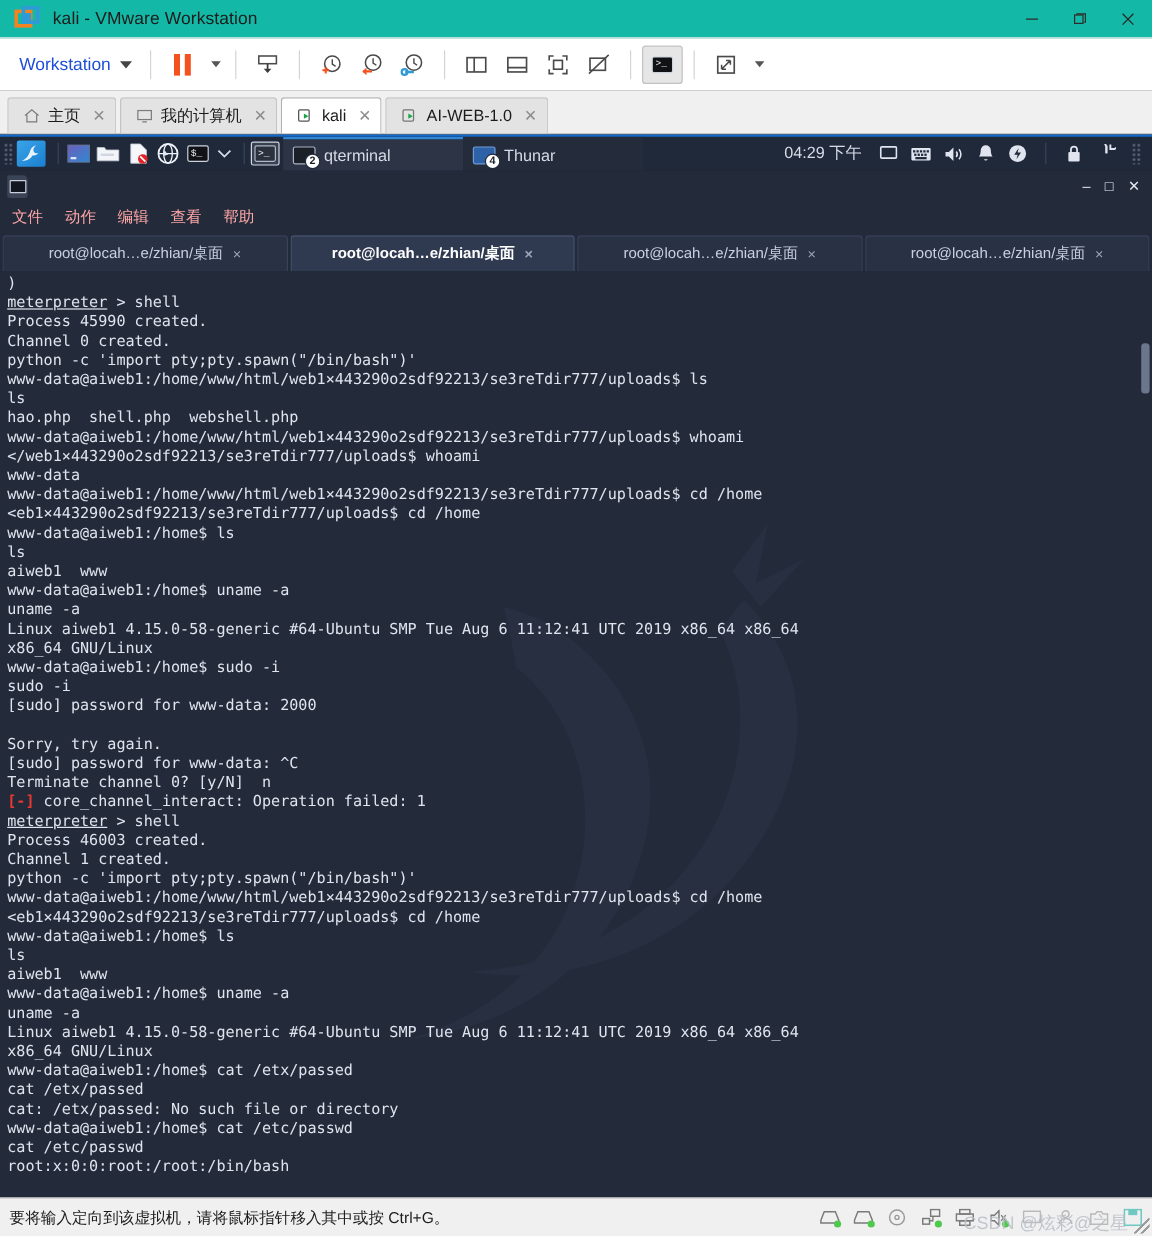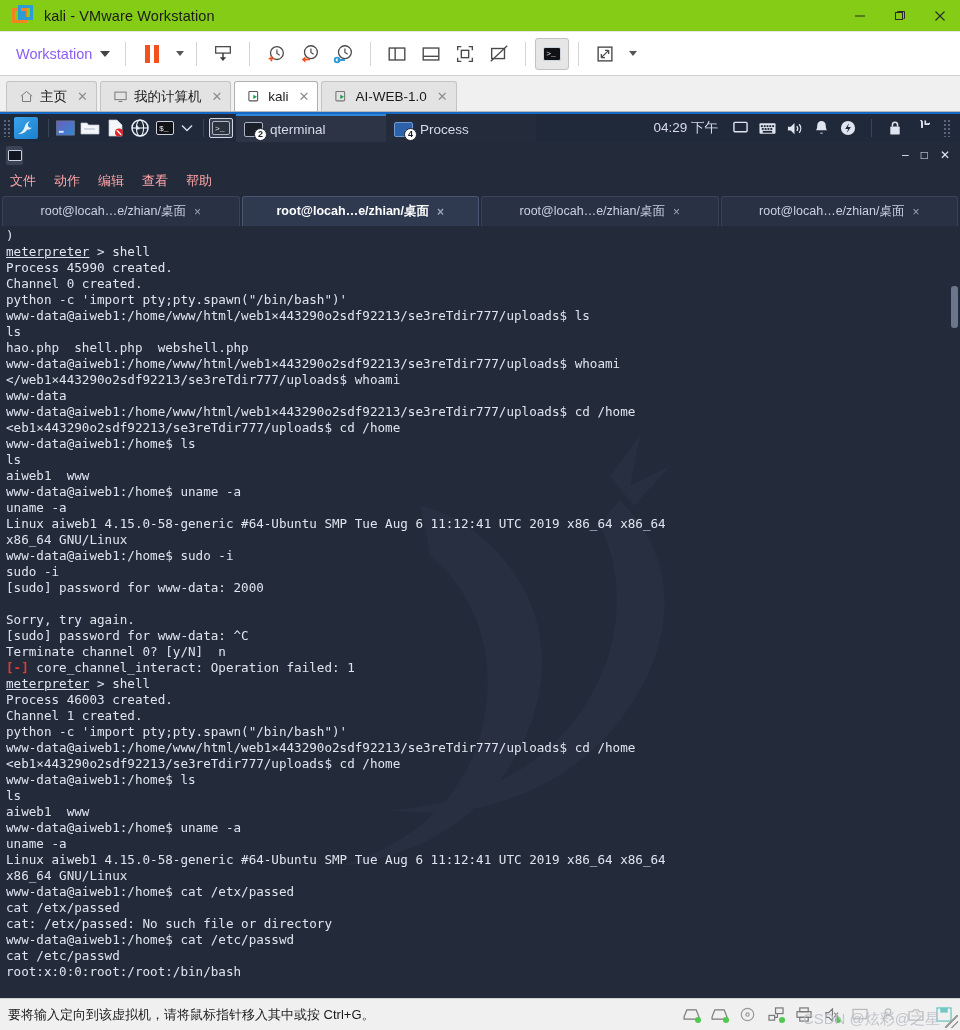--- a/index.html
+++ b/index.html
@@ -6,40 +6,40 @@
   html, body {
     width: 960px; height: 1030px;
     font-family: "Liberation Sans", "DejaVu Sans", sans-serif;
     background: #ffffff;
     overflow: hidden;
   }
   #app { position: relative; width: 960px; height: 1030px; display: flex; flex-direction: column; }
 
   
   .vm-titlebar {
-    height: 32px; background: #84cc16; display: flex; align-items: center;
+    height: 32px; background: #14b8a6; display: flex; align-items: center;
     border-bottom: 1px solid #e6e6e6; flex: 0 0 32px; position: relative;
   }
   .vm-logo { width: 22px; height: 22px; margin: 0 10px 0 12px; position: relative; flex: 0 0 22px; }
   .vm-logo .sq-o { position: absolute; left: 0; top: 3px; width: 15px; height: 15px; border: 3px solid #f58220; }
   .vm-logo .sq-b { position: absolute; left: 6px; top: 0px; width: 15px; height: 15px; border: 3px solid #2e9bd6; }
   .vm-logo .sq-i { position: absolute; left: 7px; top: 6px; width: 7px; height: 7px; background: #2e9bd6; }
   .vm-title { font-size: 14.5px; color: #1b1b1b; letter-spacing: .1px; }
   .win-btns { position: absolute; right: 0; top: 0; height: 32px; display: flex; align-items: center; }
   .win-btn {
     width: 40px; height: 32px; display: flex; align-items: center; justify-content: center;
     color: #2b2b2b;
   }
 
   
   .vm-toolbar {
     height: 44px; background: #ffffff; display: flex; align-items: center;
     border-bottom: 1px solid #cfcfcf; flex: 0 0 44px; padding-left: 10px;
   }
-  .ws-menu { font-size: 14.5px; color: #8b5cf6; padding: 4px 6px; display: flex; align-items: center; gap: 8px; }
+  .ws-menu { font-size: 14.5px; color: #1d4ed8; padding: 4px 6px; display: flex; align-items: center; gap: 8px; }
   .caret { width: 0; height: 0; border-left: 5px solid transparent; border-right: 5px solid transparent; border-top: 6px solid #444; }
   .tb-sep { width: 1px; height: 24px; background: #d4d4d4; margin: 0 9px; }
   .tb-btn { width: 34px; height: 32px; display: flex; align-items: center; justify-content: center; border-radius: 3px; }
   .tb-btn.active { background: #e6e6e6; border: 1px solid #c2c2c2; }
   .pause-ico { display: flex; gap: 4px; }
   .pause-ico i { display: block; width: 5px; height: 18px; background: #f4511e; }
   .small-caret { width: 0; height: 0; border-left: 4px solid transparent; border-right: 4px solid transparent; border-top: 5px solid #555; margin-left: 4px; }
 
   
   .vm-tabs {
@@ -385,21 +385,21 @@
       <div class="task-btn t1">
         <span class="task-ico">
           <span class="task-badge">2</span>
         </span>
         <span>qterminal</span>
       </div>
       <div class="task-btn t2">
         <span class="task-ico" style="background:#2d62a8;border-color:#6f9ad6">
           <span class="task-badge">4</span>
         </span>
-        <span>Process</span>
+        <span>Thunar</span>
       </div>
 
       <div class="tray">
         <span class="clock">04:29 下午</span>
         <span class="tray-ico">
           <svg width="15" height="14" viewBox="0 0 16 14">
               <rect x="1" y="1" width="14" height="10" rx="1" fill="none" stroke="#dfe4ee" stroke-width="1.5"></rect>
             </svg>
         </span>
         <span class="tray-ico">

